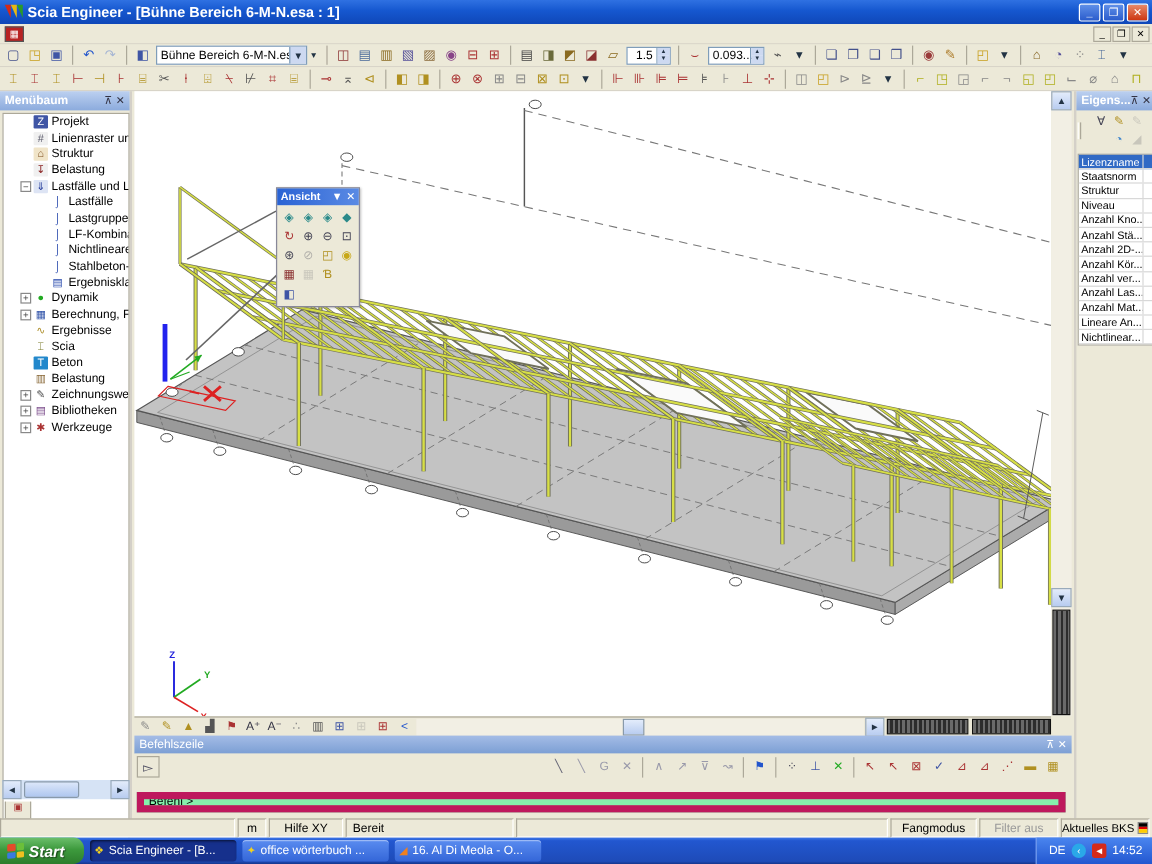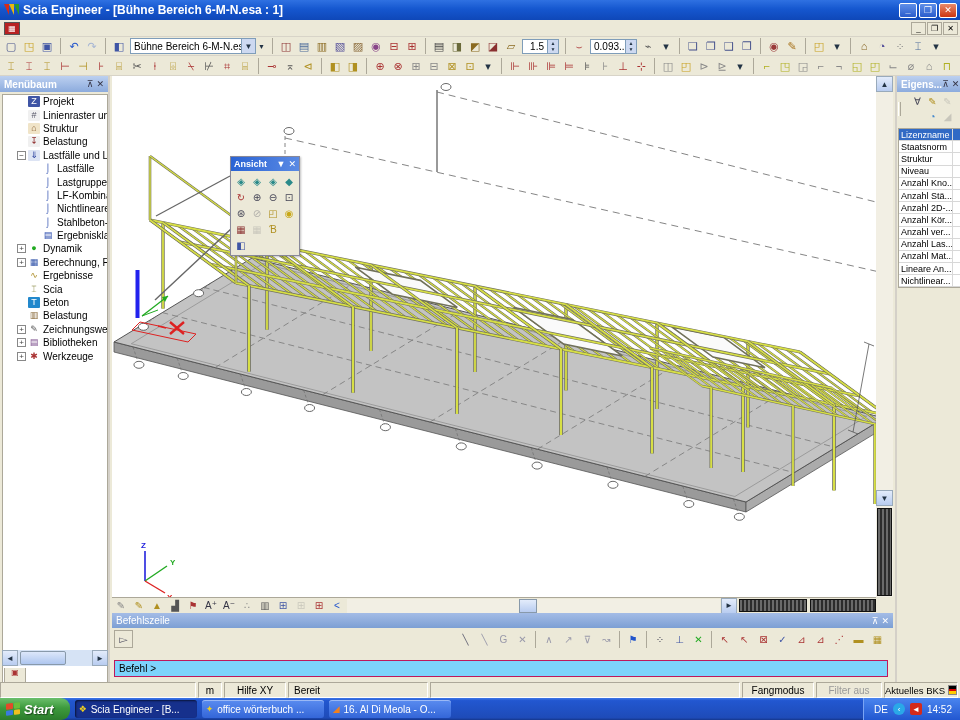--- a/index.html
+++ b/index.html
@@ -107,22 +107,22 @@
     background:linear-gradient(180deg,#a4bce6,#7c9fd4);color:#fff;font-size:10px;
     display:flex;align-items:center;padding:0 4px;}
   #snaprow{position:absolute;left:112px;top:628px;width:781px;height:22px;background:#ece9d8;
     display:flex;align-items:center;}
   .cursorbtn{width:19px;height:18px;border:1px solid #aca899;background:#ece9d8;margin-left:2px;
     display:flex;align-items:center;justify-content:center;font-size:11px;color:#556;}
   #snapicons{margin-left:auto;display:flex;align-items:center;margin-right:6px;}
   .sicon{width:19px;height:17px;display:inline-flex;align-items:center;justify-content:center;font-size:10px;flex:0 0 auto;}
   .sicon.sep{border-left:1px solid #aca899;margin-left:3px;padding-left:3px;width:24px;}
   #cmdinputwrap{position:absolute;left:112px;top:650px;width:781px;height:32px;background:#ece9d8;}
-  #cmdinput{position:absolute;left:2px;top:10px;width:774px;height:17px;background:#7dd3fc;
-    border:1px solid #be185d;font-size:10px;padding:1px 4px;font-family:"Liberation Sans",sans-serif;}
+  #cmdinput{position:absolute;left:2px;top:10px;width:774px;height:17px;background:#86efac;
+    border:6px solid #be185d;font-size:10px;padding:1px 4px;font-family:"Liberation Sans",sans-serif;}
 
   
   #rightpanel{position:absolute;left:895px;top:76px;width:67px;height:606px;background:#ece9d8;
     border-left:2px solid #d4d0c8;}
   #rpicons{display:flex;flex-wrap:wrap;align-items:center;padding:2px 1px;}
   .rpicon{width:15px;height:15px;display:flex;align-items:center;justify-content:center;font-size:10px;}
   .grip{width:3px;height:14px;border-left:1px solid #fff;border-right:1px solid #aca899;margin-right:2px;}
   #proptable{margin:2px 1px;background:#fff;border:1px solid #aca899;}
   .prow{display:flex;height:12.2px;border-bottom:1px solid #d8d8d8;font-size:9px;align-items:center;}
   .prow .plabel{flex:1;padding-left:2px;white-space:nowrap;overflow:hidden;}

